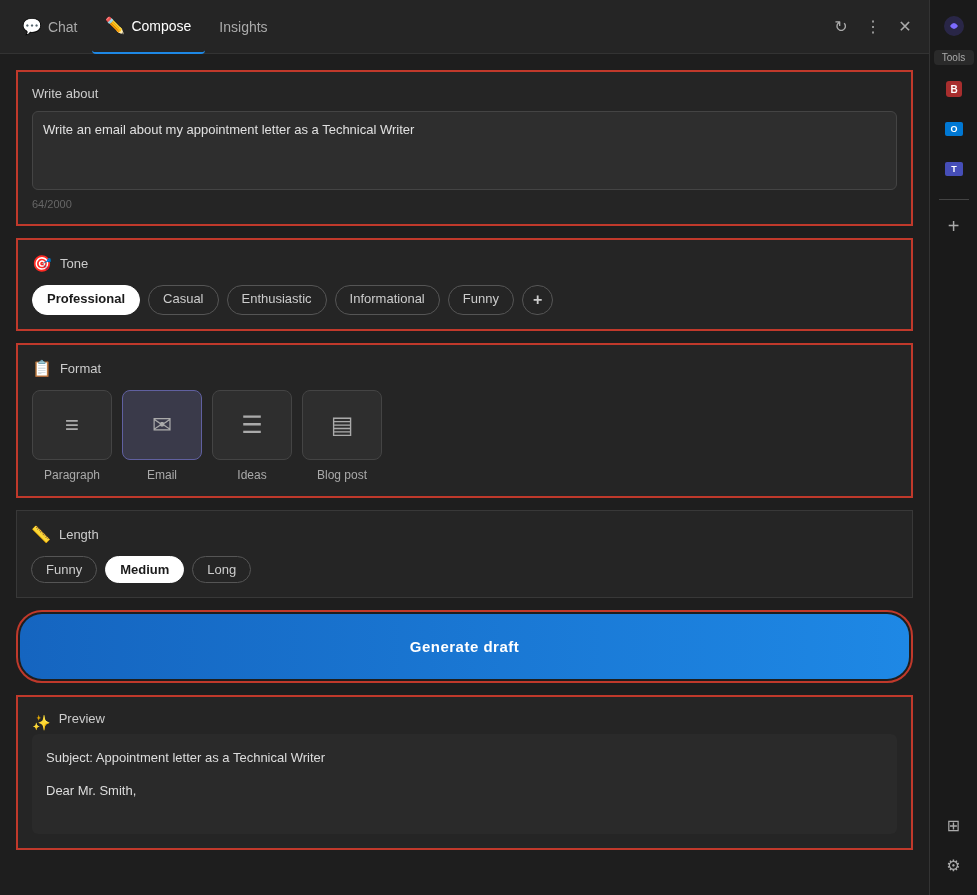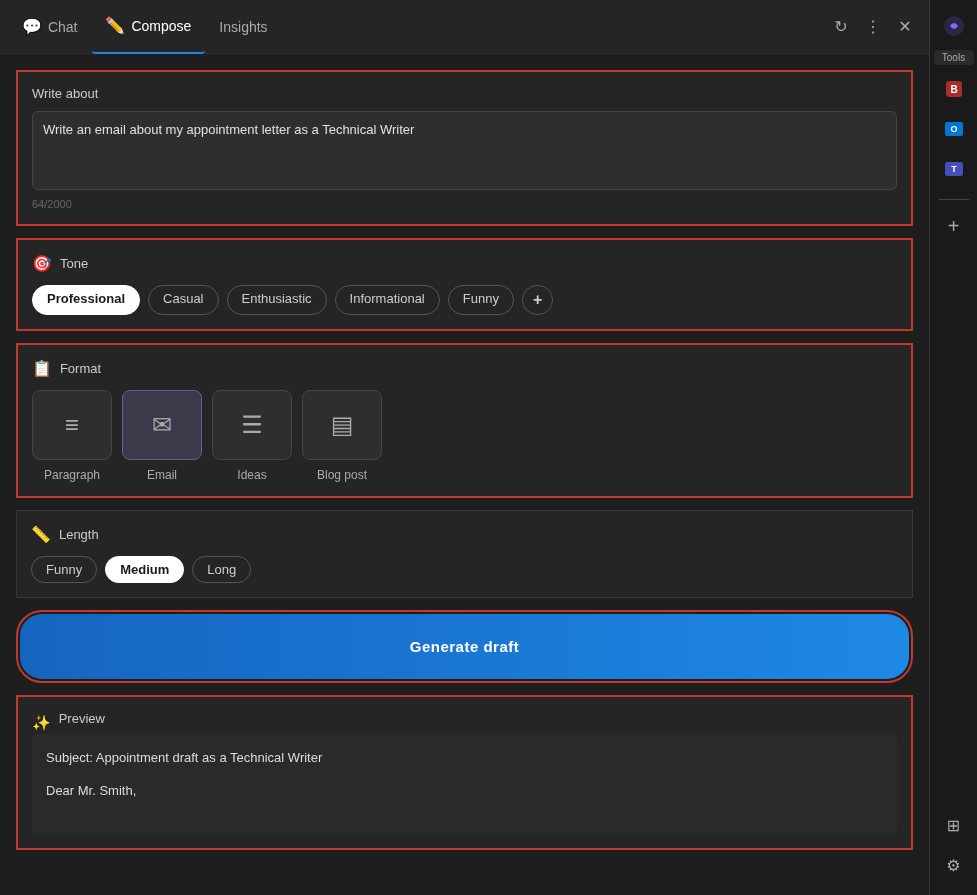--- a/index.html
+++ b/index.html
@@ -352,21 +352,21 @@
     <div style="border-radius:26px; border:2px solid #c0392b; padding:2px;">
       <button class="generate-btn" style="border:none; border-radius:22px;">Generate draft</button>
     </div>
 
     <div class="section-card preview-card">
       <div class="preview-header tone-header">
         <span style="font-size:15px;">✨</span>
         <span class="section-label" style="margin-bottom:8px">Preview</span>
       </div>
       <div class="preview-content">
-        <div style="margin-bottom:12px; font-weight:500;">Subject: Appointment draft as a Technical Writer</div>
+        <div style="margin-bottom:12px; font-weight:500;">Subject: Appointment letter as a Technical Writer</div>
         <div>Dear Mr. Smith,</div>
       </div>
     </div>
 
   </div>
 </div>
 
 <div class="right-sidebar">
   <div class="sidebar-icon" style="color:#7c6bff; font-size:20px;">
     <svg width="24" height="24" viewBox="0 0 24 24" fill="none">

